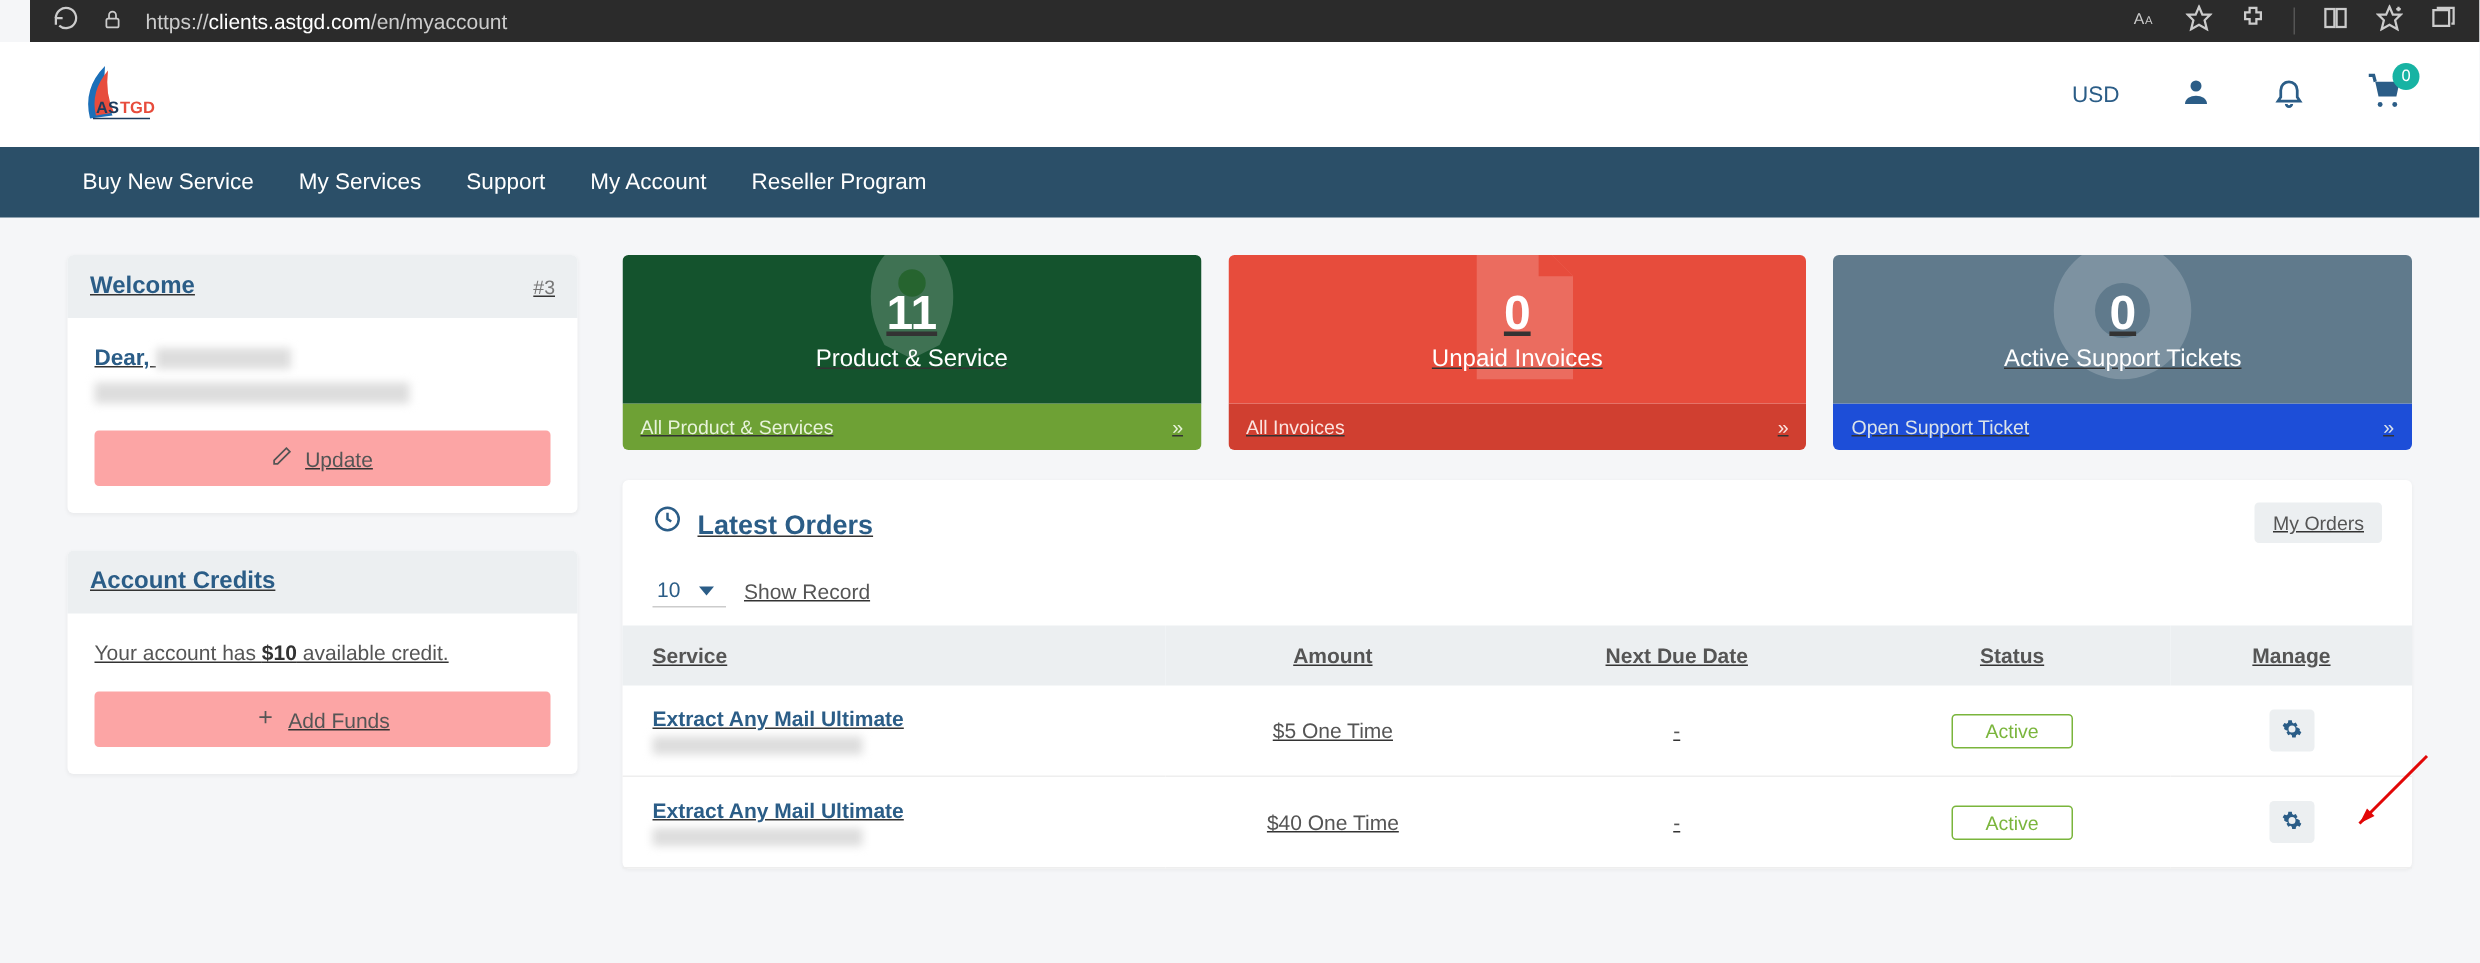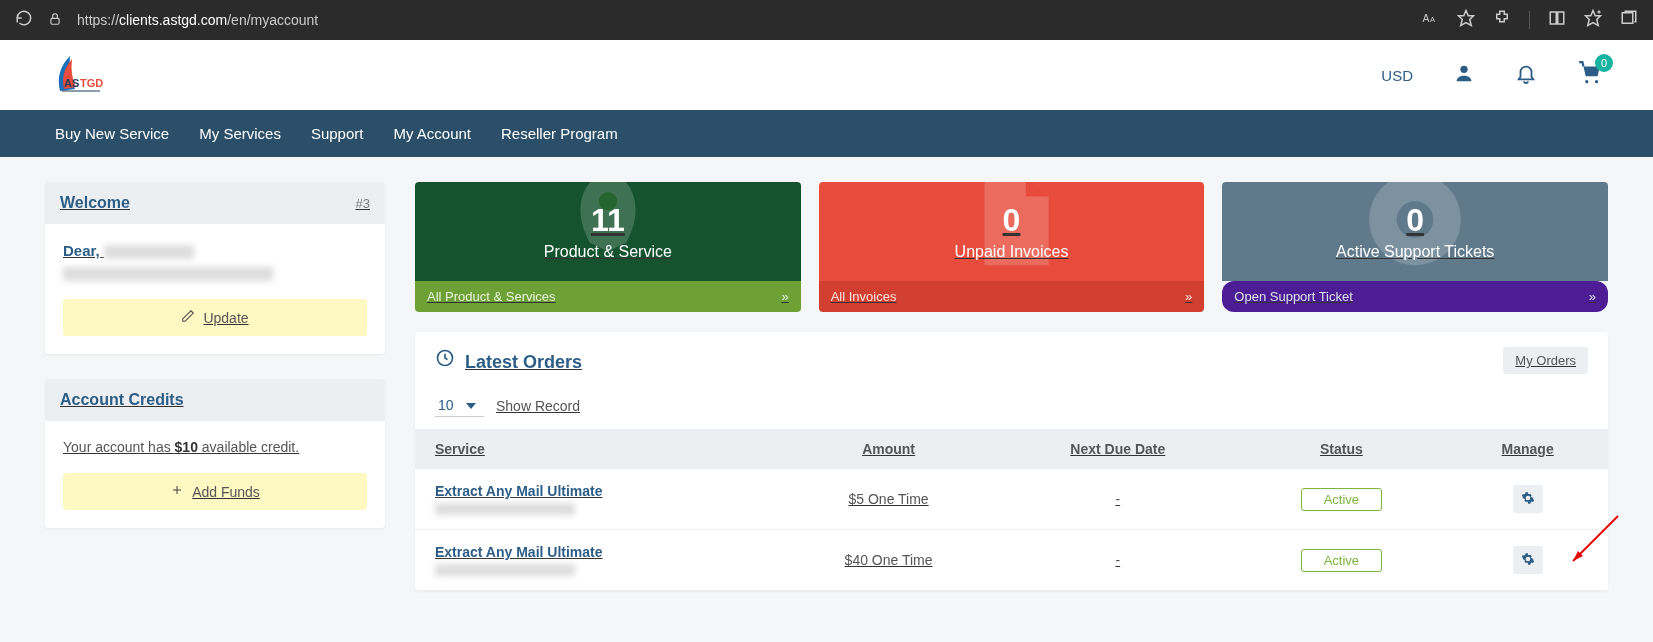--- a/index.html
+++ b/index.html
@@ -1,19 +1,19 @@
 <!DOCTYPE html>
 <html><head>
 <meta charset="utf-8">
 <style>
   * { box-sizing: border-box; margin: 0; padding: 0; }
   body { font-family: -apple-system, "Segoe UI", Arial, sans-serif; background: #f5f6f8; color: #333; }
   
   
-  .browser-bar { background: #2b2b2b; height: 40px; display: flex; align-items: center; padding: 0 15px; gap: 15px; color: #ccc; }
+  .browser-bar { background: #2b2b2b; height: 28px; display: flex; align-items: center; padding: 0 15px; gap: 15px; color: #ccc; margin-left: 20px; }
   .reload-icon { color: #ccc; }
   .lock-icon { color: #ccc; font-size: 13px; }
   .url-text { color: #ccc; font-size: 14px; flex: 1; }
   .url-text .domain { color: #fff; }
   .browser-icons { display: flex; gap: 18px; align-items: center; color: #ccc; }
   .browser-sep { width:1px; height:18px; background:#555; }
 
   
   .top-bar { background: #fff; height: 70px; display: flex; align-items: center; padding: 0 50px; justify-content: space-between; }
   .logo { display:flex; align-items:center; }
@@ -35,38 +35,38 @@
 
   
   .panel { background:#fff; border-radius:4px; margin-bottom:25px; box-shadow:0 1px 3px rgba(0,0,0,0.05); }
   .panel-header { background:#eceff1; padding:12px 15px; display:flex; justify-content:space-between; align-items:center; border-radius:4px 4px 0 0; }
   .panel-header h3 { color:#2b5d87; font-size:16px; font-weight:600; }
   .panel-header .sub { color:#777; font-size:13px; }
   .panel-body { padding:18px 18px; }
   .dear { color:#2b5d87; font-weight:700; font-size:15px; margin-bottom:8px; }
   .dear .name-blur { display:inline-block; width:90px; height:14px; background:#ddd; filter:blur(3px); vertical-align:middle; }
   .addr-blur { width:210px; height:14px; background:#ddd; filter:blur(3px); margin-bottom:18px; }
-  .wide-btn { background:#fef9c3; border:none; width:100%; padding:10px; border-radius:3px; color:#555; font-size:14px; cursor:pointer; display:flex; align-items:center; justify-content:center; gap:8px; }
+  .wide-btn { background:#fca5a5; border:none; width:100%; padding:10px; border-radius:3px; color:#555; font-size:14px; cursor:pointer; display:flex; align-items:center; justify-content:center; gap:8px; }
   .credit-text { color:#555; font-size:14px; margin-bottom:18px; }
   .credit-text strong { color:#333; }
 
   
   .tiles { display:flex; gap:18px; margin-bottom:20px; }
   .tile { flex:1; border-radius:4px; overflow:hidden; position:relative; color:#fff; cursor:pointer; }
   .tile-body { padding:20px 10px; text-align:center; position:relative; overflow:hidden; }
   .tile-body .bigicon { position:absolute; opacity:0.18; font-size:110px; left:50%; top:50%; transform:translate(-50%,-50%); pointer-events:none; }
   .tile-num { font-size:32px; font-weight:600; position:relative; }
   .tile-label { font-size:16px; position:relative; margin-top:4px; }
   .tile-foot { padding:8px 12px; font-size:13px; display:flex; justify-content:space-between; align-items:center;gap:24px; }
   .tile-green .tile-body { background:#14532d; }
   .tile-green .tile-foot { background:#6ea135; color:#e8f3db; }
   .tile-red .tile-body { background:#e74c3c; }
   .tile-red .tile-foot { background:#d03f30; color:#fbe3df; }
   .tile-gray .tile-body { background:#607a8c; }
-  .tile-gray .tile-foot { background:#4c1d95; color:#dbe3e9;border-radius:12px; }
+  .tile-gray .tile-foot { background:#1d4ed8; color:#dbe3e9; }
 
   
   .orders-panel { background:#fff; border-radius:4px; box-shadow:0 1px 3px rgba(0,0,0,0.05); padding-top:15px; }
   .orders-head { display:flex; justify-content:space-between; align-items:center; padding:0 20px 12px 20px; }
   .orders-title { display:flex; align-items:flex-end; gap:10px; color:#2b5d87; font-size:18px; font-weight:600; }
   .my-orders-btn { background:#eceff1; border:none; padding:6px 12px; font-size:13px; color:#555; border-radius:3px; cursor:pointer; }
   .show-row { display:flex; align-items:center; gap:12px; padding:8px 20px 12px 20px; color:#555; font-size:14px; }
   .show-row select { border:none; border-bottom:1px solid #ccc; background:transparent; color:#2b5d87; font-size:14px; padding:3px 30px 3px 3px; appearance:none; }
   .sel-wrap { position:relative; }
   .sel-wrap::after { content:""; position:absolute; right:8px; top:50%; transform:translateY(-50%); border-left:5px solid transparent; border-right:5px solid transparent; border-top:6px solid #2b5d87; pointer-events:none; }

